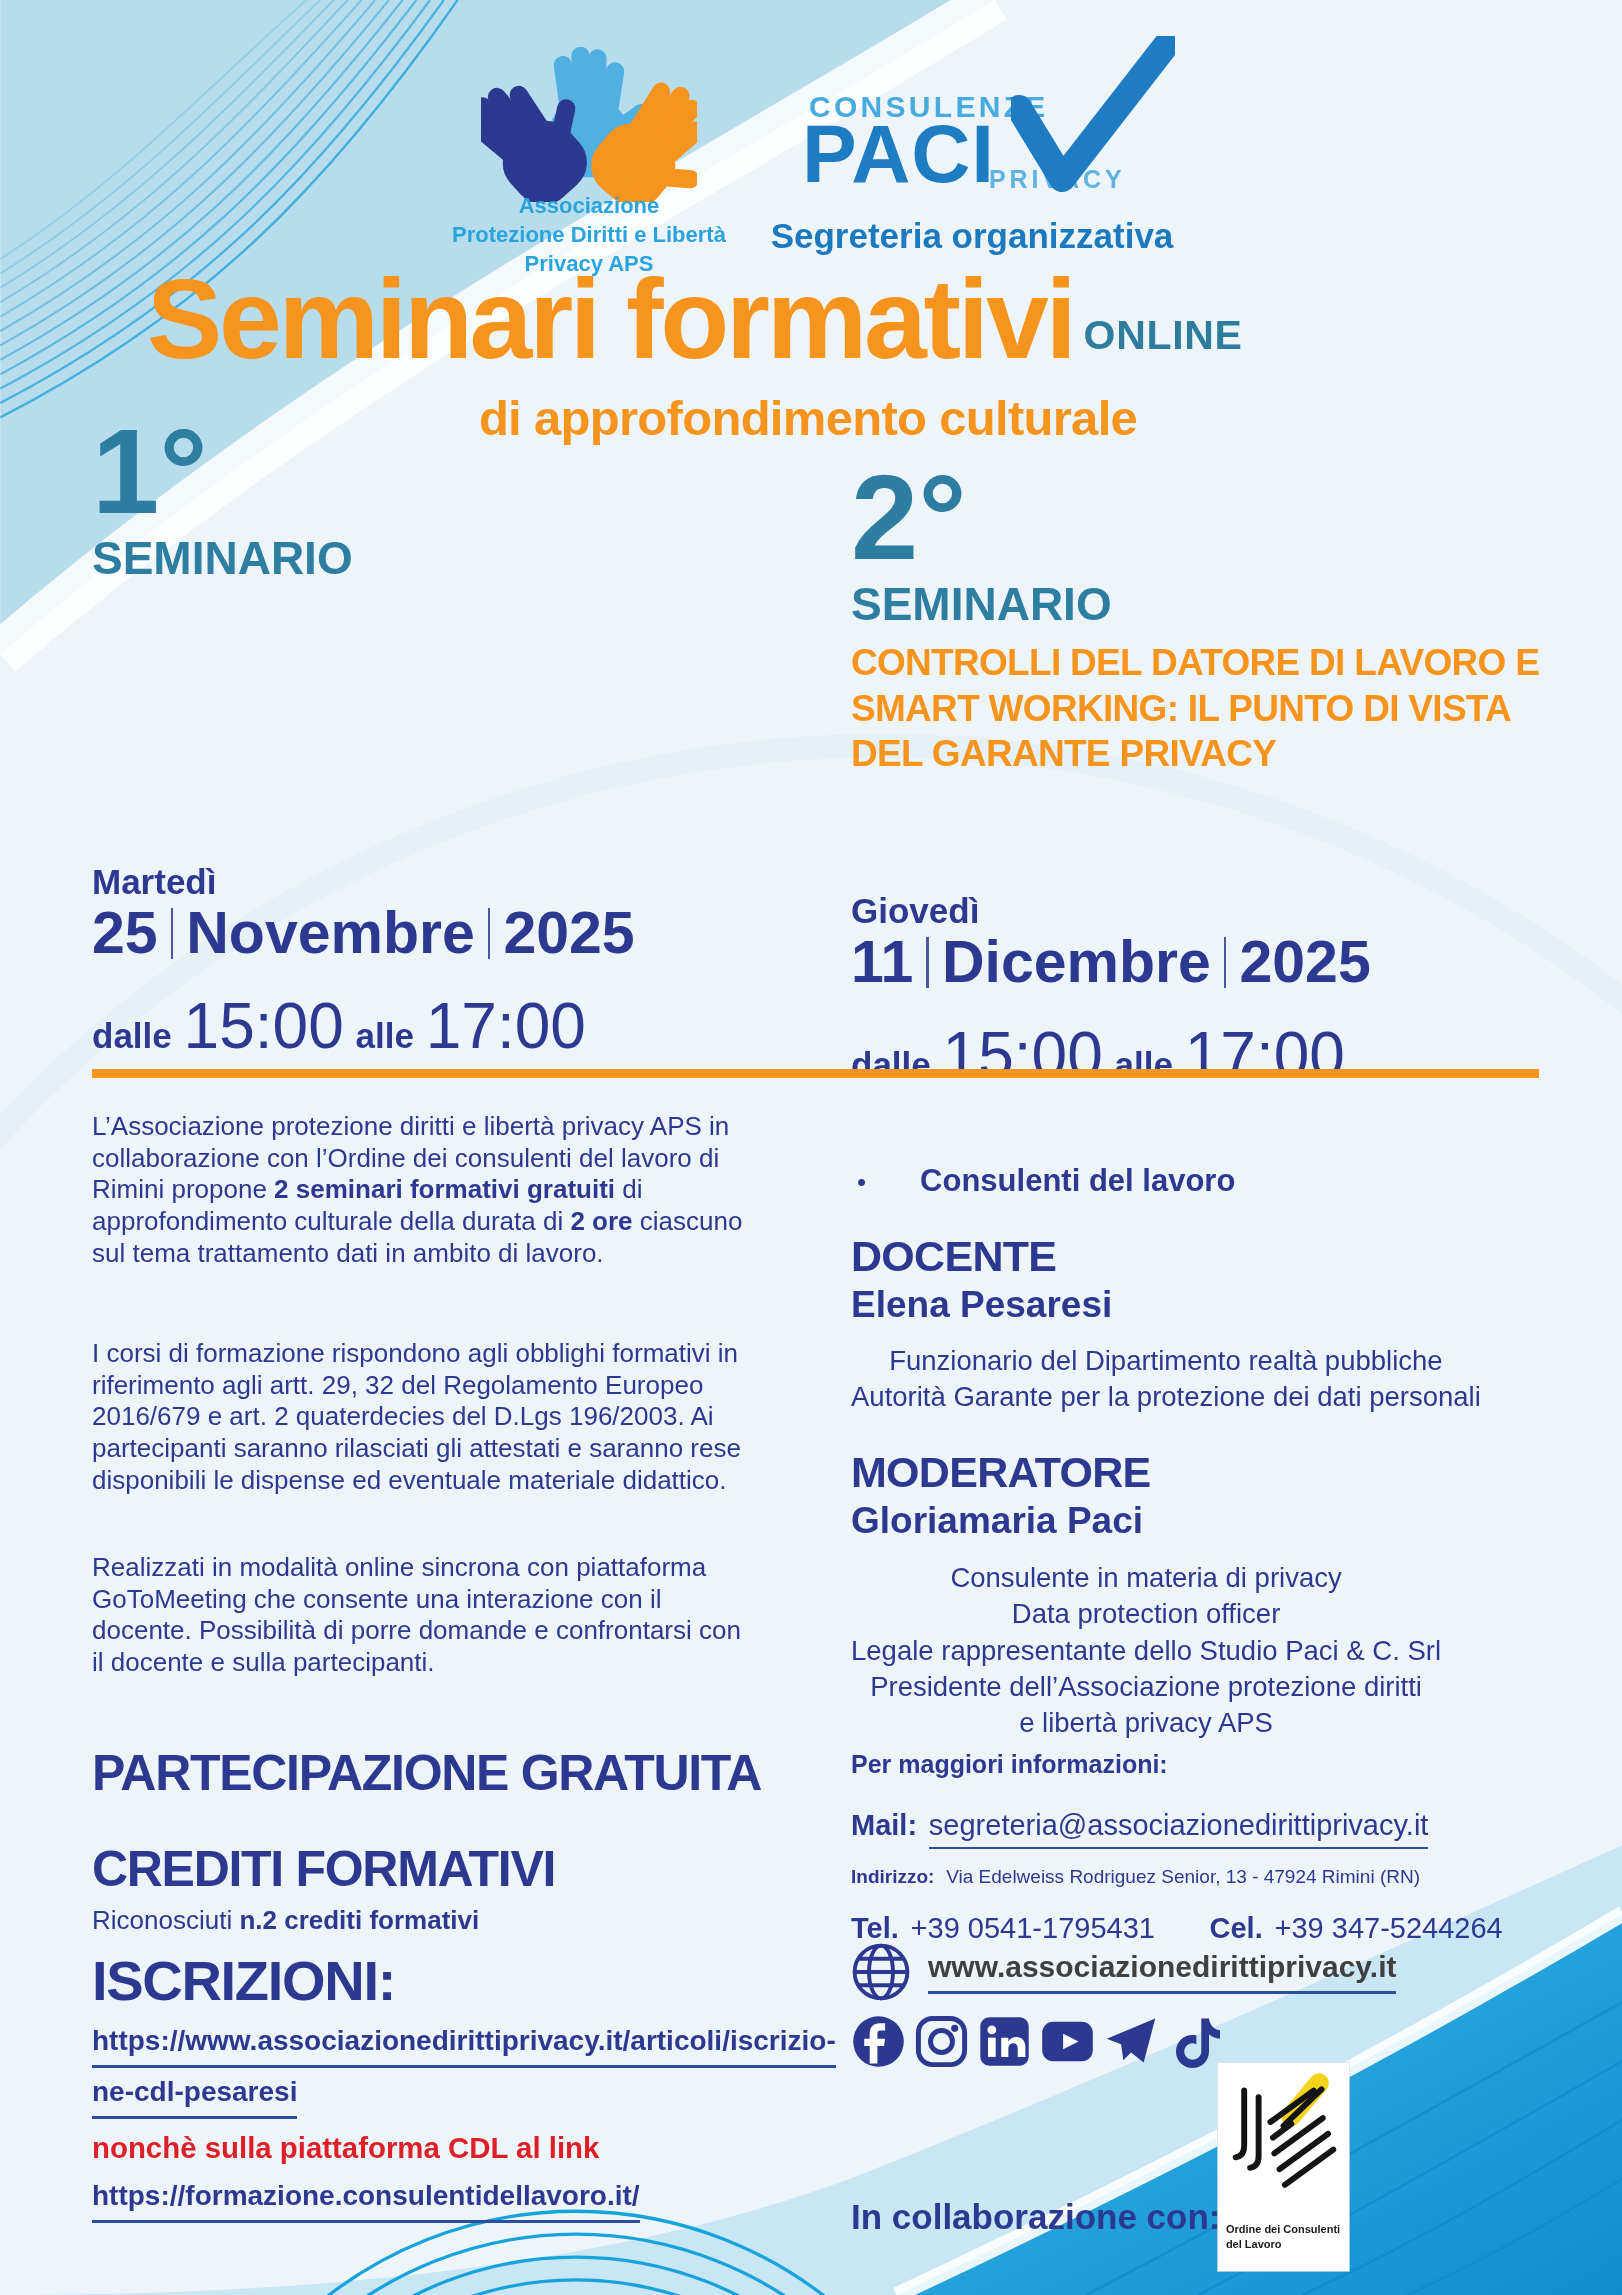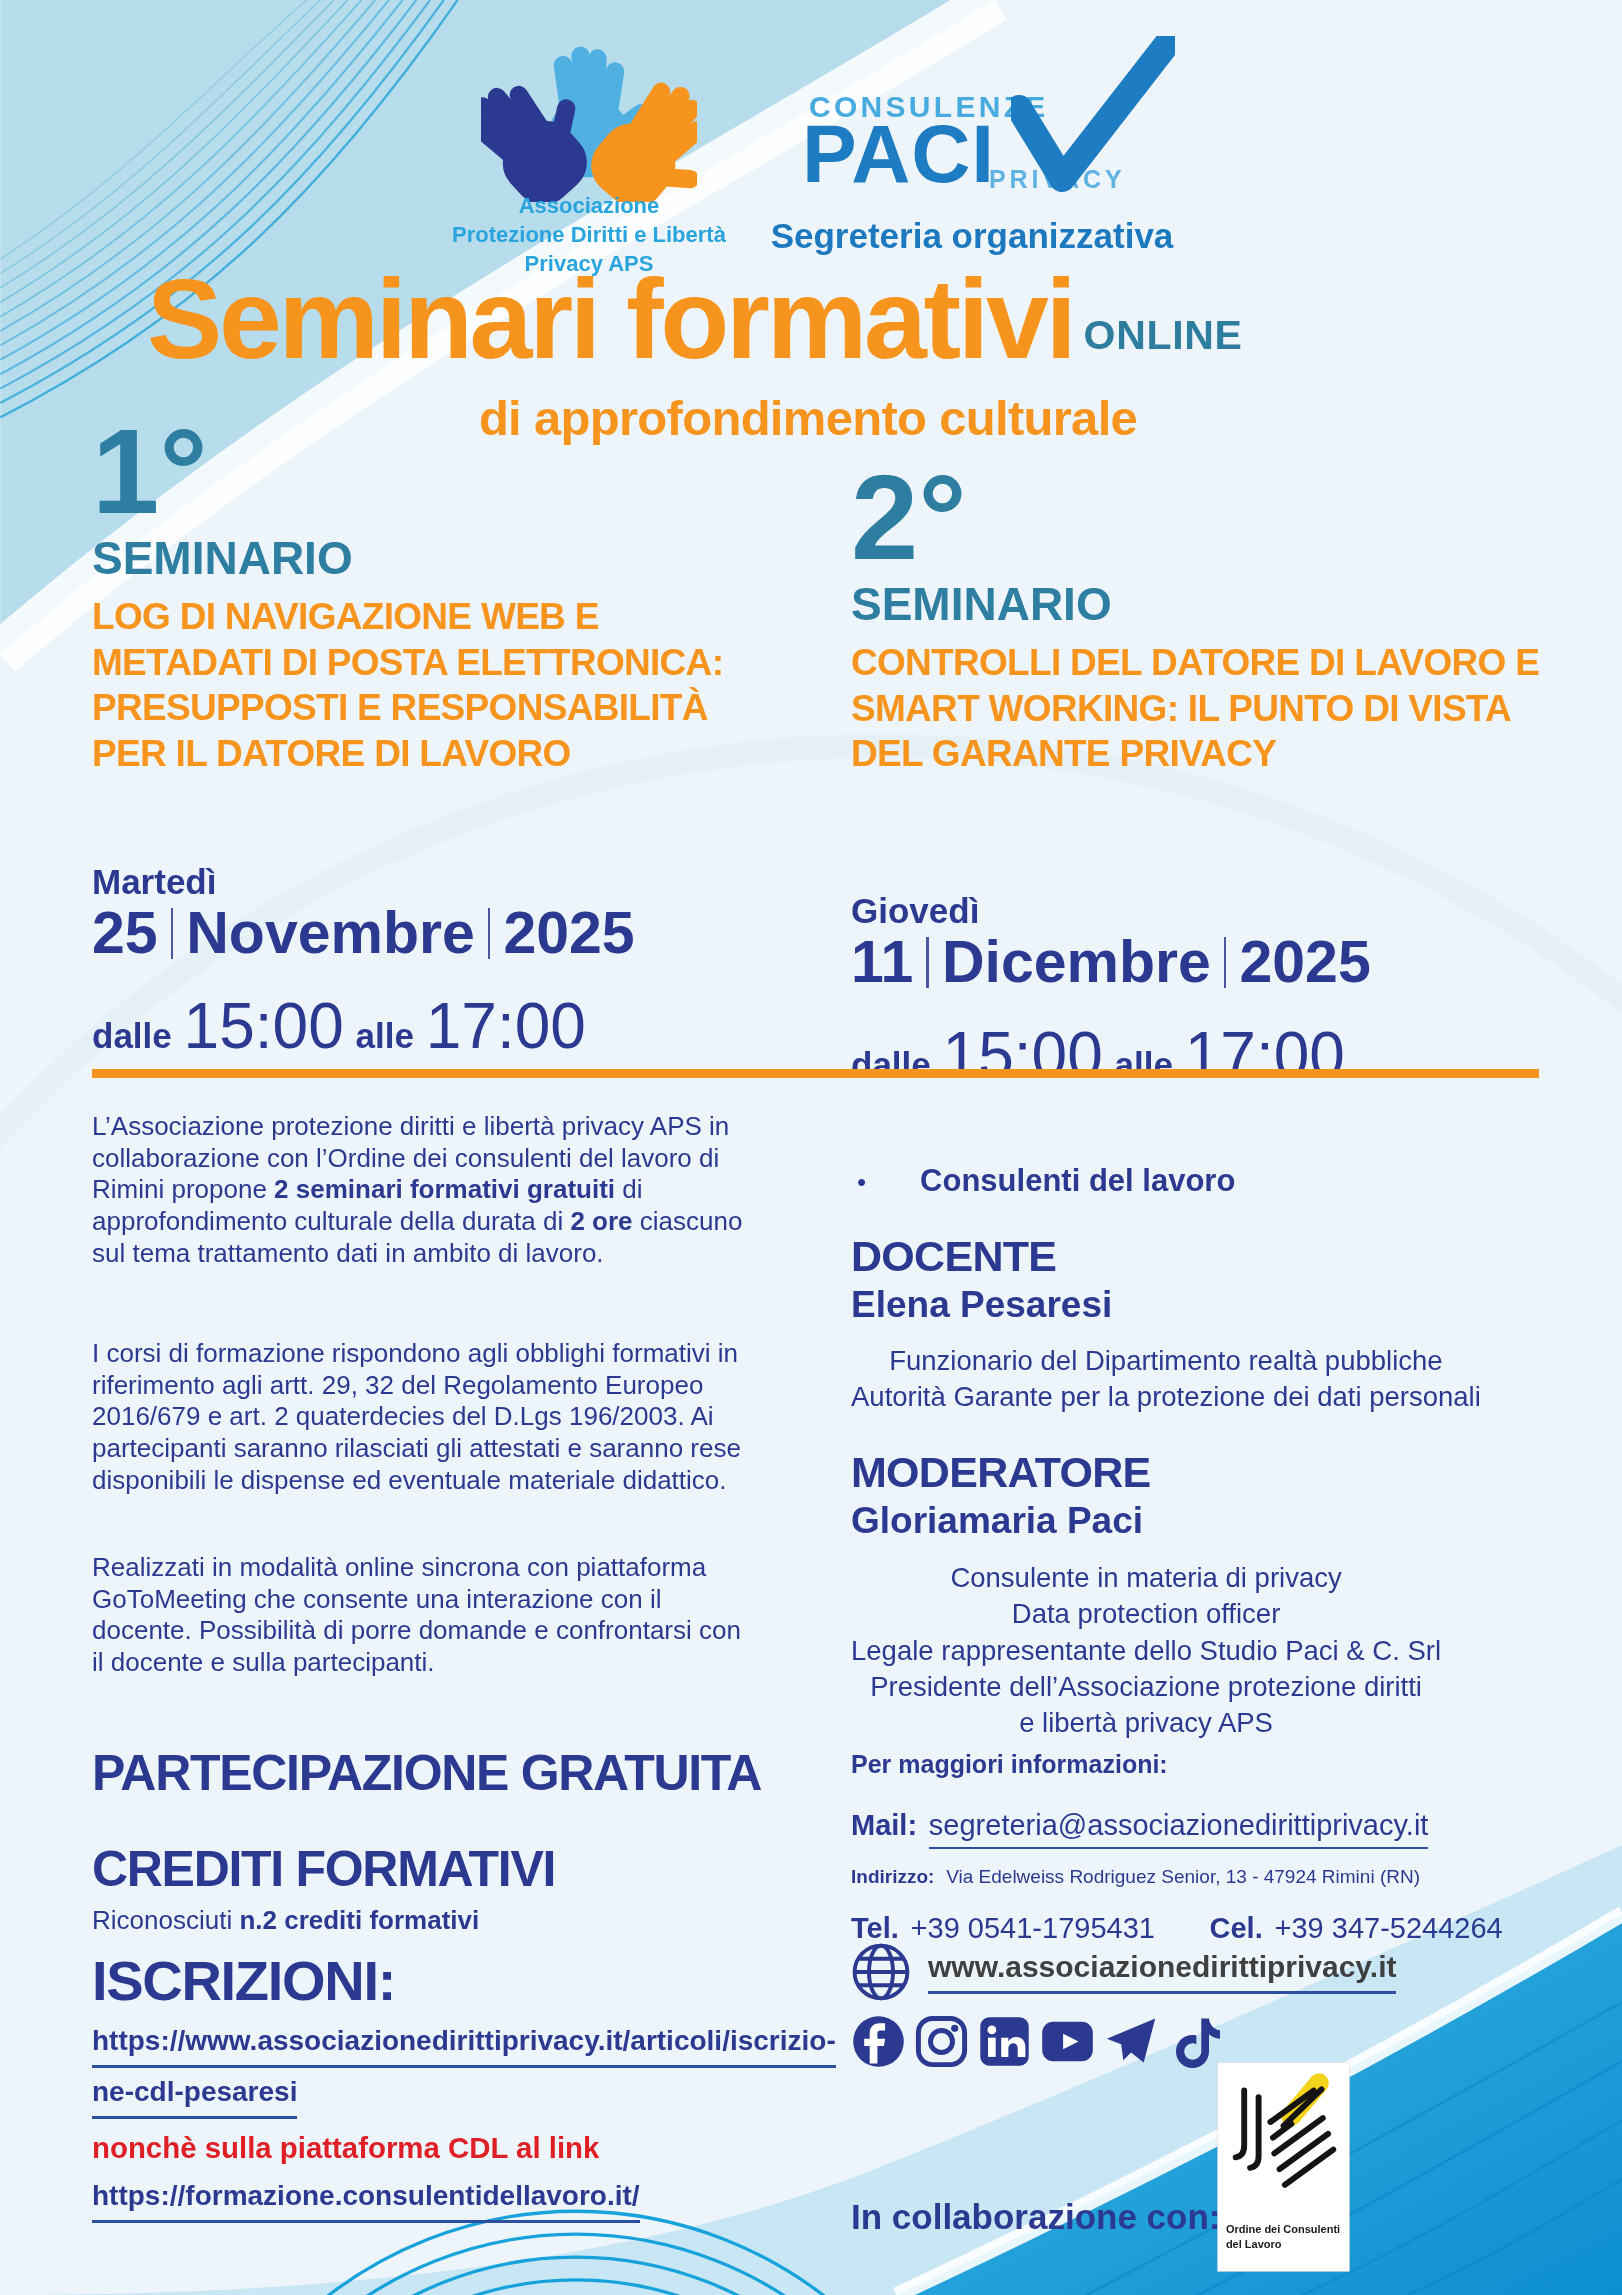--- a/index.html
+++ b/index.html
@@ -154,21 +154,20 @@
   <div class="abs paci-caption">Segreteria organizzativa</div>
 
   <div class="abs title-row">
     <div class="main-title">Seminari formativi</div>
     <div class="online-tag">ONLINE</div>
   </div>
   <div class="abs subtitle">di approfondimento culturale</div>
 
   <div class="abs sem-num" style="left:92px;top:420px;">1°</div>
   <div class="abs sem-label" style="left:92px;top:531px;">SEMINARIO</div>
-  <div class="abs sem-title" style="left:92px;top:594px;width:690px;">LOG DI NAVIGAZIONE WEB E METADATI DI POSTA ELETTRONICA: PRESUPPOSTI E RESPONSABILITÀ PER IL DATORE DI LAVORO</div>
   <div class="abs sem-day" style="left:92px;top:862px;">Martedì</div>
   <div class="abs date-row" style="left:92px;top:904px;">
     <span class="date-big">25</span>
     <span class="dsep"></span>
     <span class="date-big">Novembre</span>
     <span class="dsep"></span>
     <span class="date-big">2025</span>
   </div>
   <div class="abs time-row" style="left:92px;top:989px;">
     <span class="time-small">dalle</span>

